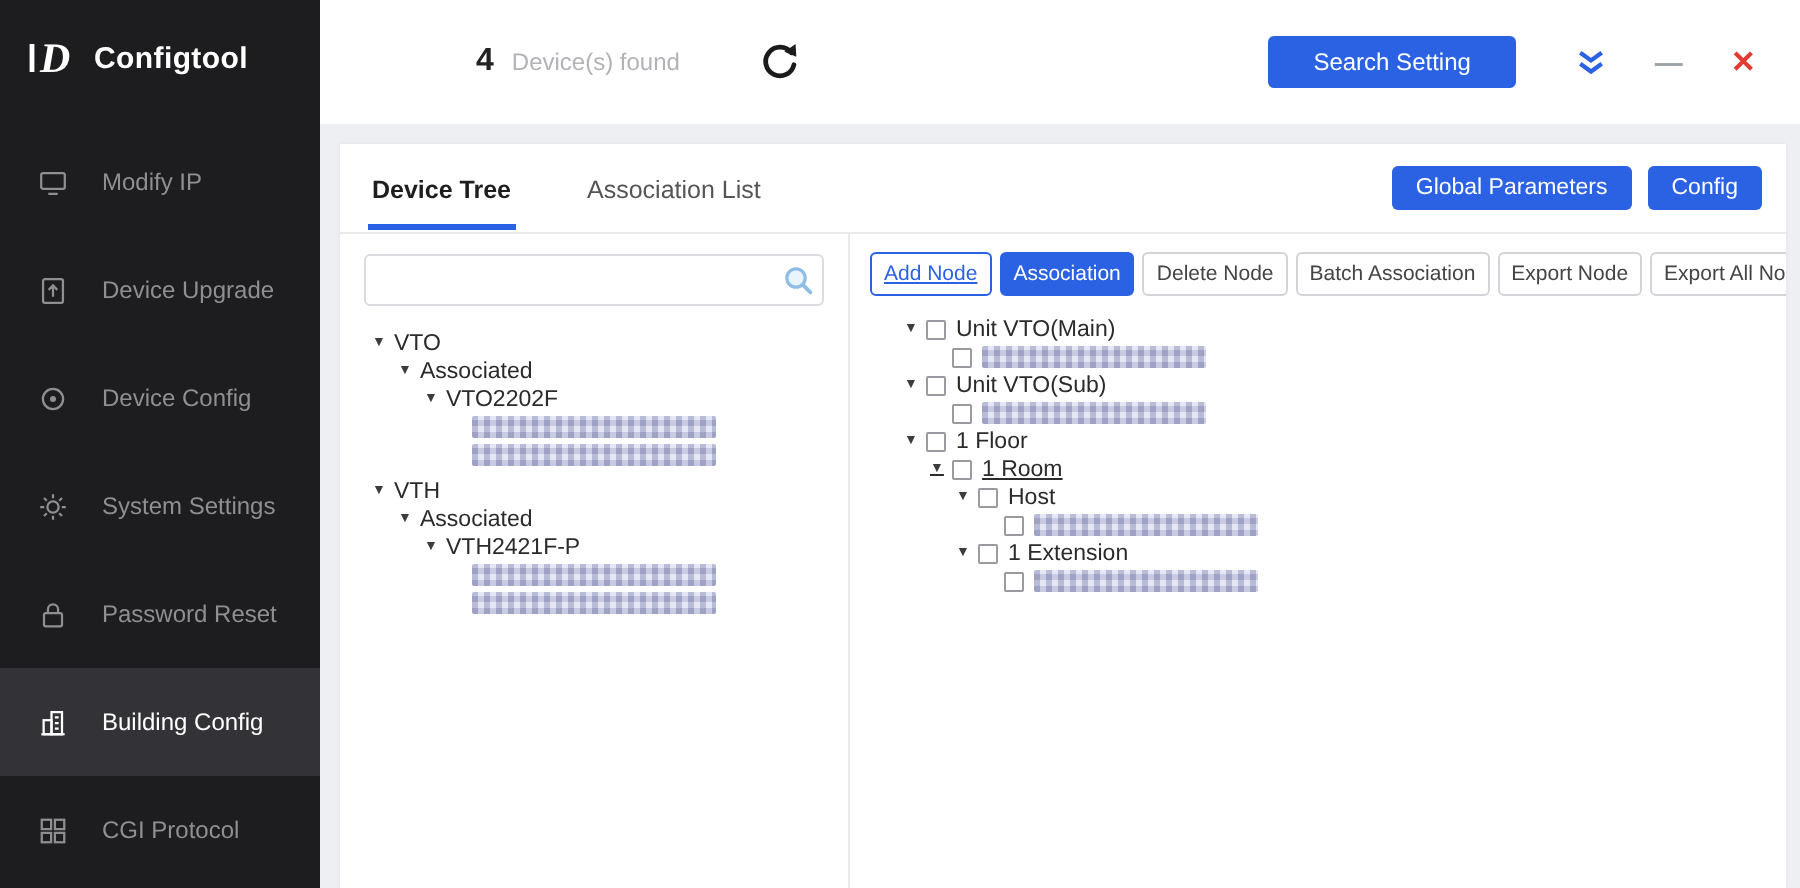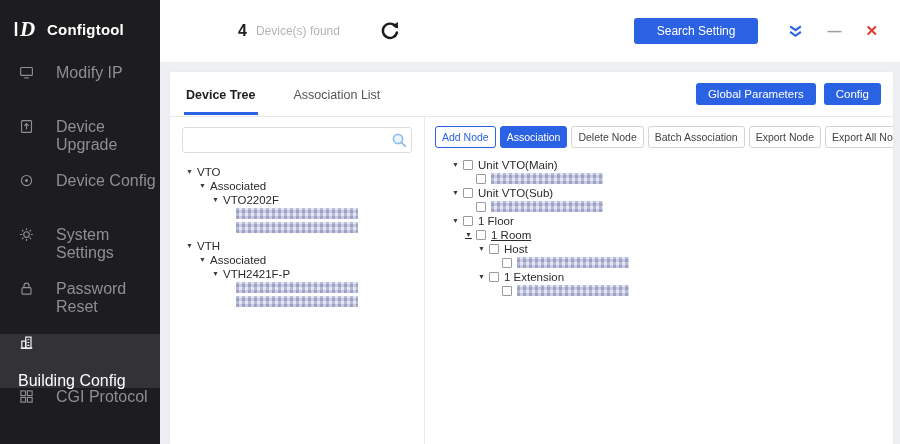--- a/index.html
+++ b/index.html
@@ -8,23 +8,23 @@
     background:#edeff2;
     font-family:"Liberation Sans",sans-serif;
     -webkit-font-smoothing:antialiased;
   }
   
   .sidebar{position:absolute;left:0;top:0;width:160px;height:100%;background:#1d1d1f;z-index:2;}
   .logo-row{height:58px;display:flex;align-items:center;padding-left:12px;gap:9px;}
   .logo-badge{width:26px;height:26px;flex:none;display:flex;align-items:center;justify-content:center;}
   .app-title{color:#fff;font-size:15px;font-weight:bold;letter-spacing:.2px;}
   .side-menu{margin-top:6px;}
-  .side-item{height:54px;display:flex;align-items:flex-start;padding-left:18px;gap:22px;
-    color:#8f8f93;font-size:16px;cursor:pointer;}
-  .side-item.active{background:#323237;color:#fff;flex-direction:column;}
+  .side-item{height:54px;display:flex;align-items:center;padding-left:18px;gap:17px;
+    color:#8f8f93;font-size:12px;cursor:pointer;}
+  .side-item.active{background:#323237;color:#fff;}
   .side-icon{width:16px;height:16px;flex:none;display:flex;align-items:center;justify-content:center;}
   .side-icon svg{width:15px;height:15px;}
   
   .topbar{position:absolute;left:160px;top:0;right:0;height:62px;background:#ffffff;
     display:flex;align-items:center;padding:0 16px 0 78px;box-sizing:border-box;}
   .count-num{font-size:16px;font-weight:bold;color:#222;margin-right:9px;}
   .count-label{font-size:12px;color:#b3b3b7;margin-right:38px;}
   .refresh-btn{width:24px;height:24px;display:flex;align-items:center;justify-content:center;cursor:pointer;}
   .search-setting{margin-left:auto;background:#2b62e3;color:#fff;border:none;border-radius:3px;
     font-family:inherit;font-size:12px;padding:6px 23px;cursor:pointer;text-align:right;}
@@ -48,21 +48,21 @@
   .left-pane{width:255px;flex:none;border-right:1px solid #e8e9eb;padding:10px 12px;box-sizing:border-box;overflow:hidden;}
   .search-wrap{position:relative;margin-bottom:12px;}
   .search-input{width:100%;height:26px;border:1px solid #dcdce0;border-radius:3px;box-sizing:border-box;
     padding:0 28px 0 8px;font-size:12px;font-family:inherit;outline:none;}
   .search-icon{position:absolute;right:4px;top:4px;width:18px;height:18px;cursor:pointer;}
   
   .right-pane{flex:1;padding:9px 10px;box-sizing:border-box;overflow:hidden;}
   .toolbar{display:flex;gap:4px;margin-bottom:10px;}
   .tbtn{font-size:10.5px;font-family:inherit;padding:4px 6px;border-radius:3px;white-space:nowrap;
     border:1px solid #d4d4d8;background:#fff;color:#444;cursor:pointer;}
-  .tbtn.outline{border-color:#2b62e3;color:#2b62e3;}
+  .tbtn.outline{border-color:#2b62e3;color:#2b62e3;text-decoration:underline;}
   .tbtn.primary{background:#2b62e3;border-color:#2b62e3;color:#fff;}
   
   .tree-row{display:flex;align-items:center;height:13px;margin-bottom:1px;font-size:11.5px;color:#2b2b2b;}
   .tree-row.gap-top{margin-top:5px;}
   .tw{width:11px;flex:none;font-size:7px;color:#3c3c40;cursor:pointer;line-height:1;}
   .tw-sp{width:11px;flex:none;}
   .cb{width:10px;height:10px;flex:none;border:1px solid #9a9aa0;background:#fff;border-radius:1px;
     margin-right:5px;box-sizing:border-box;cursor:pointer;}
   .tlabel{white-space:nowrap;}
   .redacted{height:11px;flex:none;border-radius:1px;background-color:#d6d8f1;

